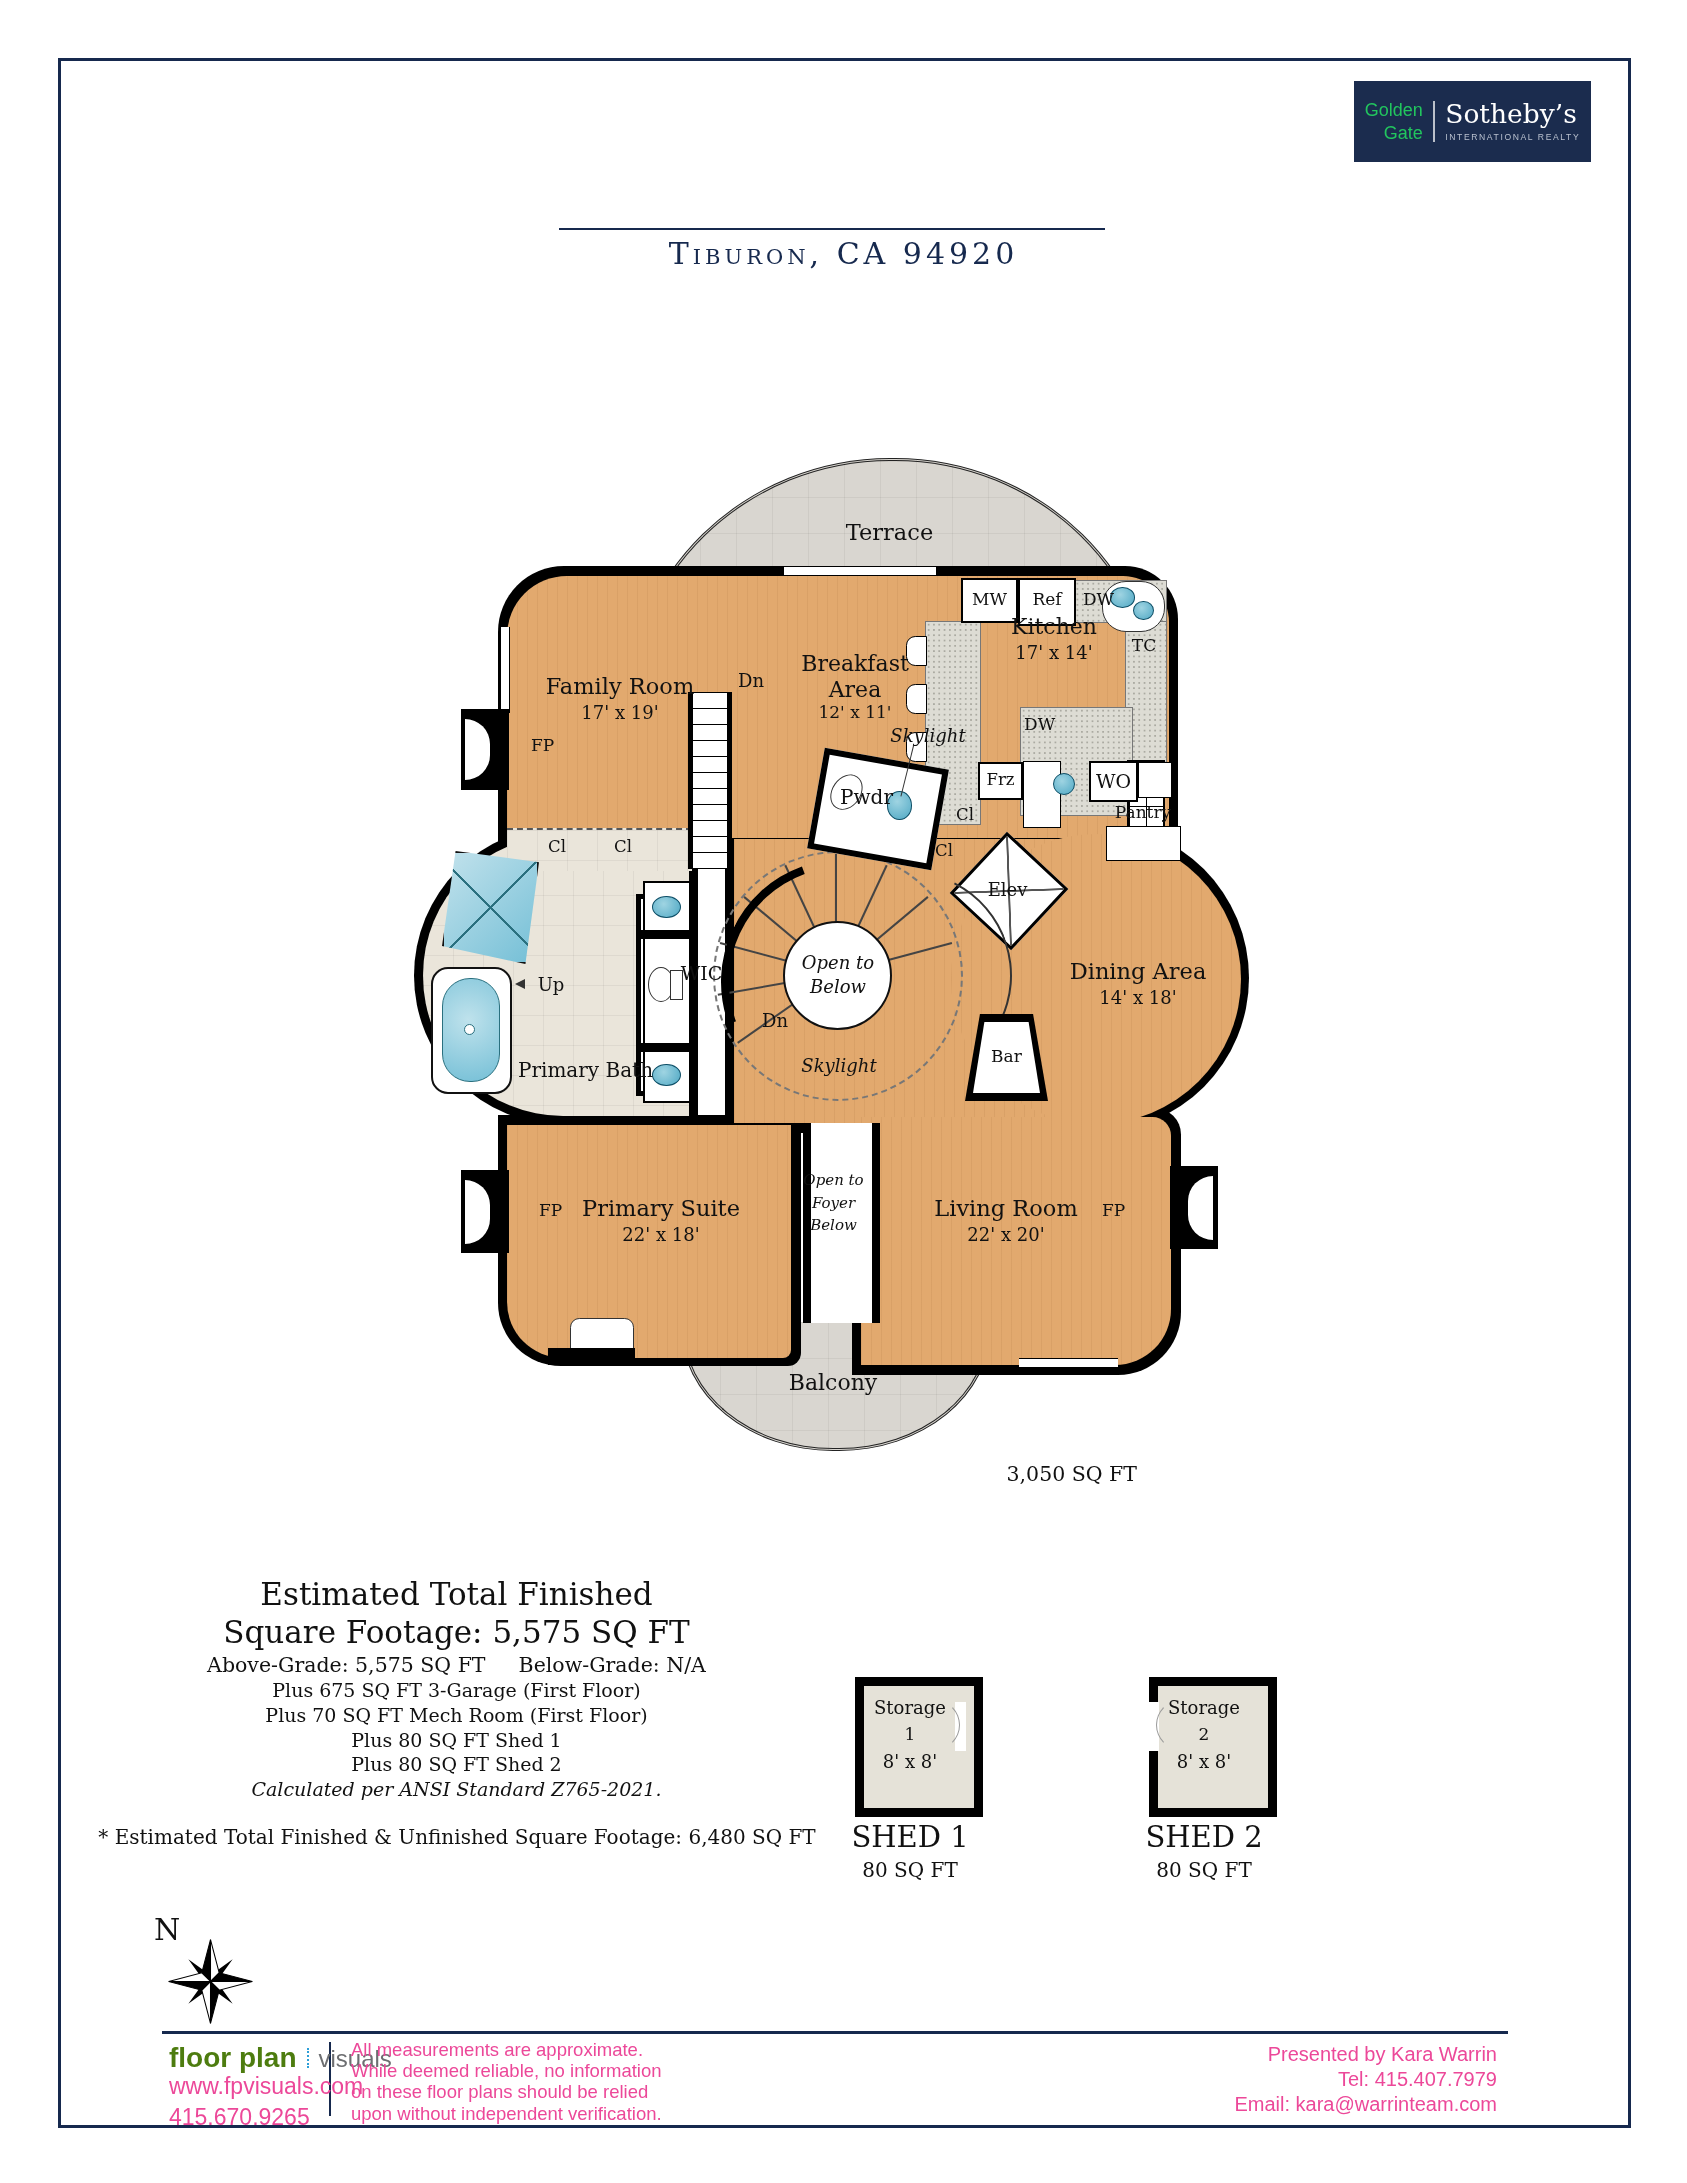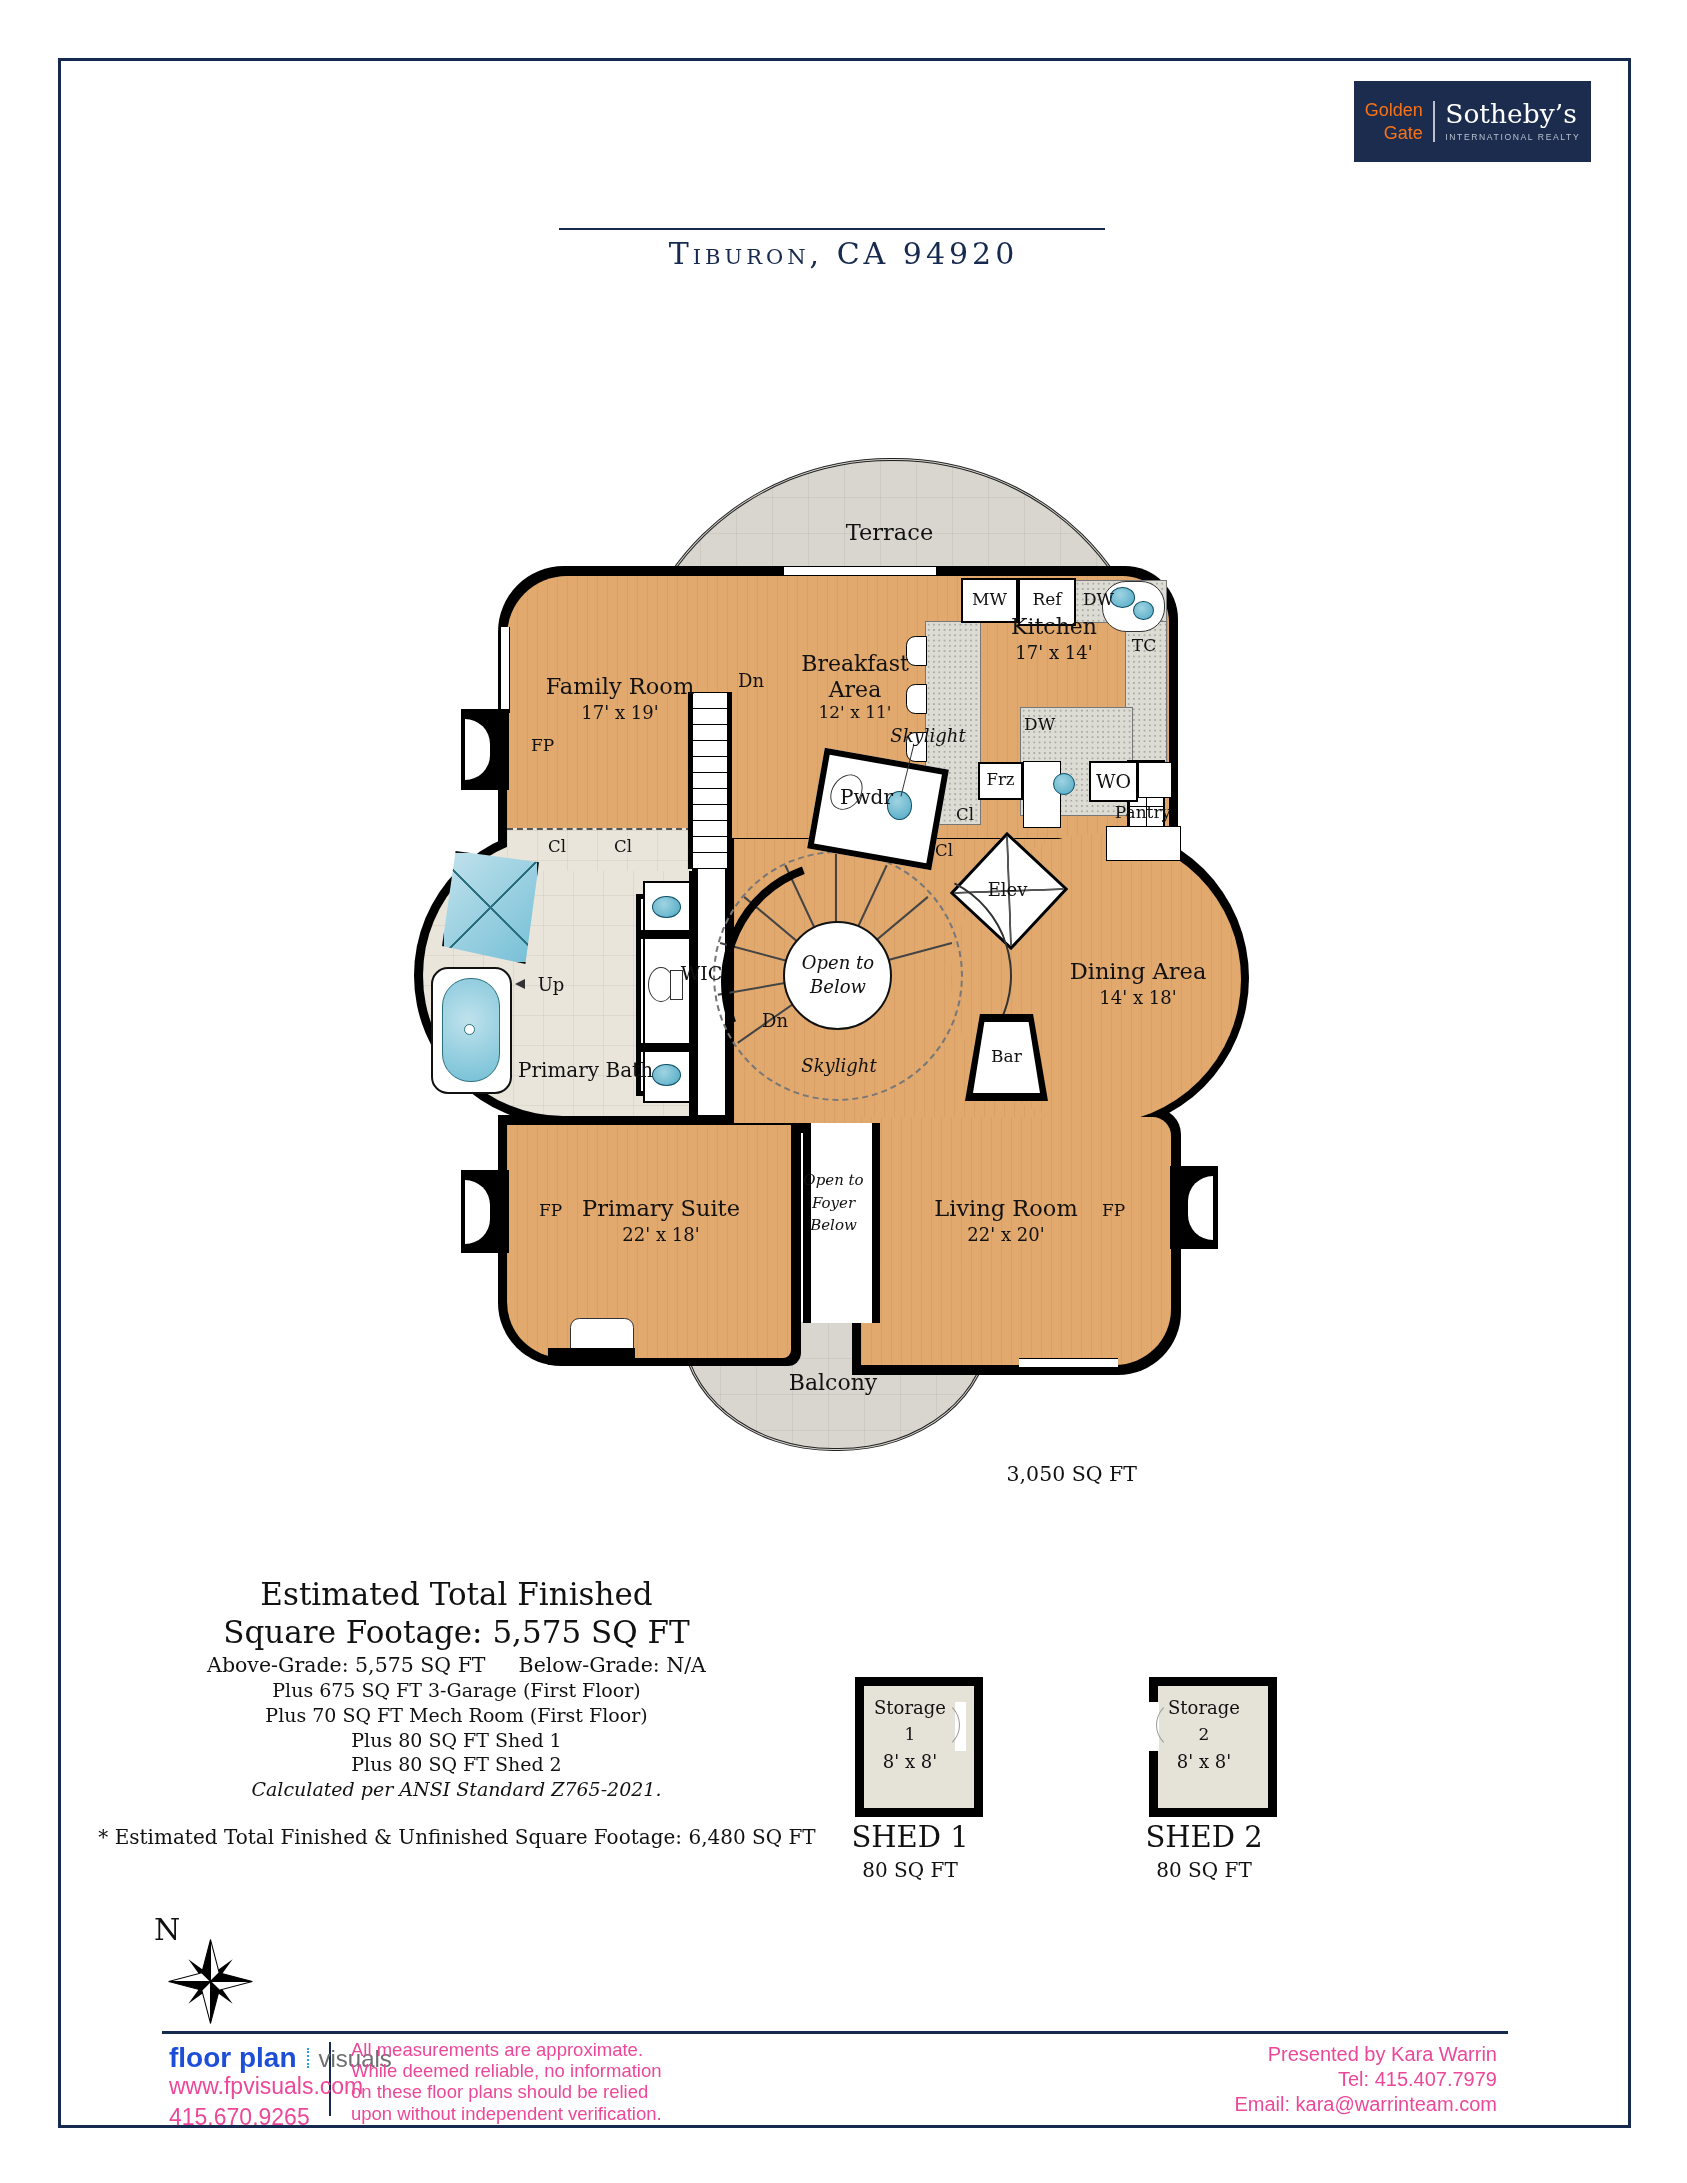--- a/index.html
+++ b/index.html
@@ -4,21 +4,21 @@
 <style>
   html,body{margin:0;padding:0;background:#fff;}
   .page{position:relative;width:1687px;height:2183px;background:#fff;overflow:hidden;
         font-family:"DejaVu Serif",serif;}
   .abs{position:absolute;}
   .page-frame{position:absolute;left:58px;top:58px;width:1567px;height:2064px;
               border:3.3px solid #16294e;z-index:0;}
   
   .brand-box{position:absolute;left:1354px;top:81px;width:237px;height:81px;background:#1b2c4e;
              display:flex;align-items:center;justify-content:center;z-index:7;}
-  .brand-left{font-family:"Liberation Sans",sans-serif;color:#f97316;font-size:18px;line-height:1.25;
+  .brand-left{font-family:"Liberation Sans",sans-serif;color:#22c55e;font-size:18px;line-height:1.25;
               text-align:right;font-weight:400;}
   .brand-div{width:1.3px;height:41px;background:rgba(255,255,255,.7);margin:0 10.6px;}
   .brand-right{color:#fff;text-align:left;}
   .brand-name{font-family:"DejaVu Serif",serif;font-size:26.5px;line-height:1;}
   .brand-sub{font-family:"Liberation Sans",sans-serif;font-size:8.6px;letter-spacing:1.6px;
              color:#b9c1cf;margin-top:4px;}
   .addr-title{position:absolute;left:0;top:169px;width:1687px;text-align:center;color:#16294e;
               font-size:49px;font-variant:small-caps;letter-spacing:2px;z-index:7;line-height:1;}
   .addr-rule{position:absolute;left:559px;top:228px;width:546px;height:2px;background:#16294e;z-index:7;}
   .addr-sub{position:absolute;left:0;top:239px;width:1687px;text-align:center;color:#16294e;
@@ -264,21 +264,21 @@
         <polygon points="50,98 50,50 40,60" fill="#fff"></polygon>
       <polygon points="2,50 50,50 40,60" fill="#000"></polygon>
         <polygon points="2,50 50,50 40,40" fill="#fff"></polygon>
     </g>
   </svg>
 
   <div class="abs" style="left:162px;top:2031px;width:1346px;height:2.6px;background:#16294e;z-index:7;"></div>
   <div class="abs" style="left:329px;top:2042px;width:2px;height:74px;background:#16294e;z-index:7;"></div>
 
   <div class="abs" style="left:169px;top:2042px;z-index:7;white-space:nowrap;">
-    <span style="font-family:'Liberation Sans',sans-serif;font-weight:bold;font-size:28px;color:#1d4ed8;">floor plan</span>
+    <span style="font-family:'Liberation Sans',sans-serif;font-weight:bold;font-size:28px;color:#4d7c0f;">floor plan</span>
     <span style="display:inline-block;border-left:2.6px dotted #2d9fd8;height:20px;margin:0 6.6px;vertical-align:-1.3px;"></span>
     <span style="font-family:'Liberation Sans',sans-serif;font-size:24px;color:#6d6e71;">visuals</span>
   </div>
   <div class="abs foot" style="left:169px;top:2073px;font-size:23px;z-index:7;">www.fpvisuals.com</div>
   <div class="abs foot" style="left:169px;top:2104px;font-size:23px;z-index:7;">415.670.9265</div>
 
   <div class="abs foot" style="left:351px;top:2039px;font-size:18.5px;z-index:7;">All measurements are approximate.</div>
   <div class="abs foot" style="left:351px;top:2060px;font-size:18.5px;z-index:7;">While deemed reliable, no information</div>
   <div class="abs foot" style="left:351px;top:2081px;font-size:18.5px;z-index:7;">on these floor plans should be relied</div>
   <div class="abs foot" style="left:351px;top:2103px;font-size:18.5px;z-index:7;">upon without independent verification.</div>

